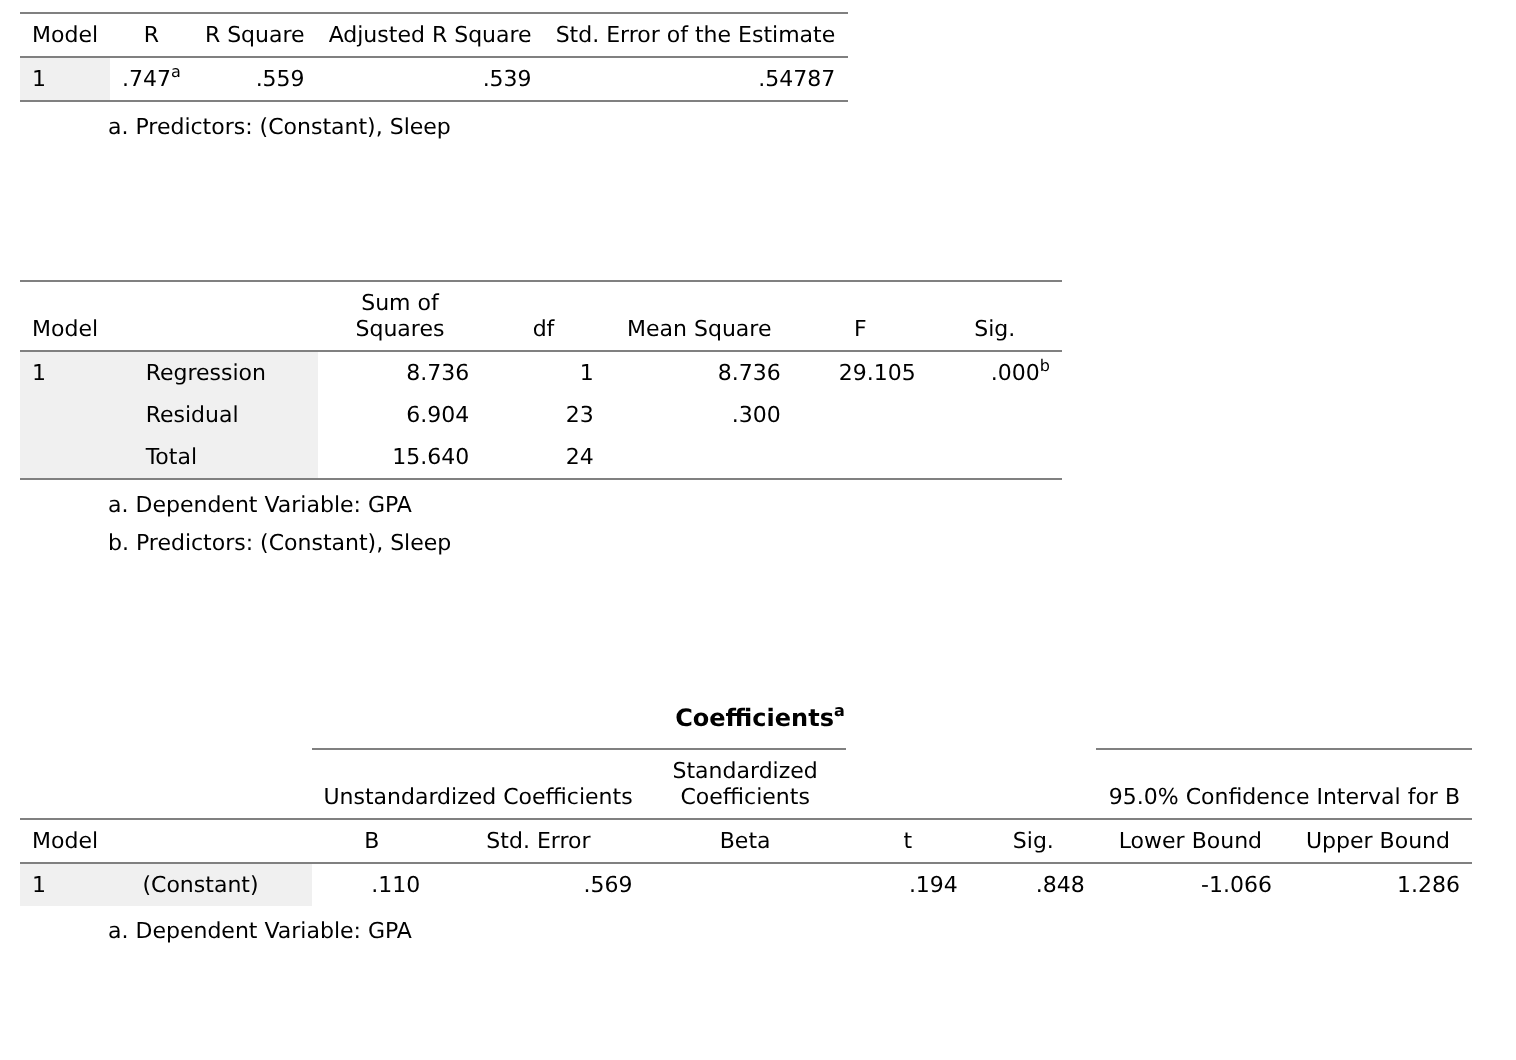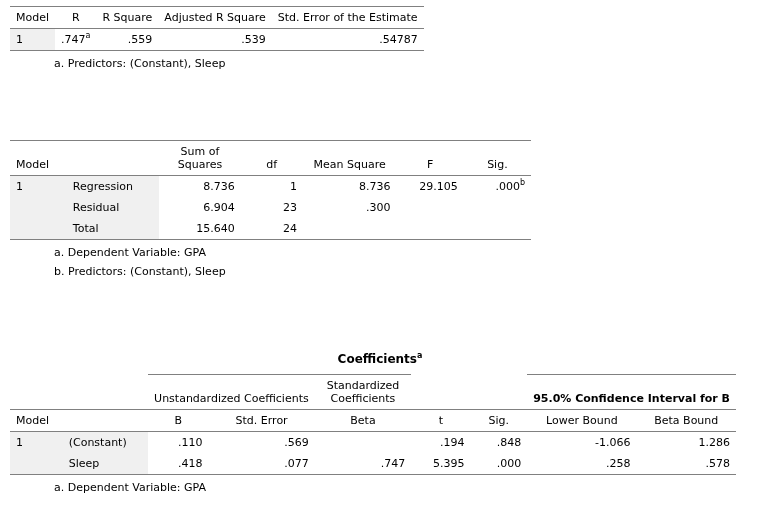--- a/index.html
+++ b/index.html
@@ -156,51 +156,40 @@
   <div class="tbl-title"><span>Coefficients</span><sup>a</sup></div>
   <table class="spss" style="width:726px;">
     <tbody>
         <tr>
       <td class="nb" style="width:48px;"></td>
       <td class="nb" style="width:88px;"></td>
       <td class="grouphdr" colspan="2" style="width:160px;margin-left:32px;">Unstandardized Coefficients</td>
       <td class="grouphdr" style="width:96px;">Standardized<br>Coefficients</td>
       <td class="nb" style="width:62px;"></td>
       <td class="nb" style="width:64px;"></td>
-      <td class="grouphdr" colspan="2" style="width:200px;font-weight:bold;">95.0% Confidence Interval for B</td>
+      <td class="grouphdr" colspan="2" style="width:200px;">95.0% Confidence Interval for B</td>
     </tr>
     <tr>
       <th class="hdr-left">Model</th>
       <th class="hdr-left"></th>
       <th class="hdr">B</th>
       <th class="hdr">Std. Error</th>
       <th class="hdr">Beta</th>
       <th class="hdr">t</th>
       <th class="hdr">Sig.</th>
       <th class="hdr">Lower Bound</th>
-      <th class="hdr">Beta Bound</th>
+      <th class="hdr">Upper Bound</th>
     </tr>
     <tr>
       <td class="lbl-model">1</td>
       <td class="lbl">(Constant)</td>
       <td class="num">.110</td>
       <td class="num">.569</td>
       <td class="num"></td>
       <td class="num">.194</td>
       <td class="num">.848</td>
       <td class="num">-1.066</td>
       <td class="num">1.286</td>
     </tr>
-    <tr class="lastrow">
-      <td class="lbl-model"></td>
-      <td class="lbl">Sleep</td>
-      <td class="num">.418</td>
-      <td class="num">.077</td>
-      <td class="num">.747</td>
-      <td class="num">5.395</td>
-      <td class="num">.000</td>
-      <td class="num">.258</td>
-      <td class="num">.578</td>
-    </tr>
   </tbody>
     </table>
   <div class="note">a. Dependent Variable: GPA</div>
 </div>
 
 </body></html>

